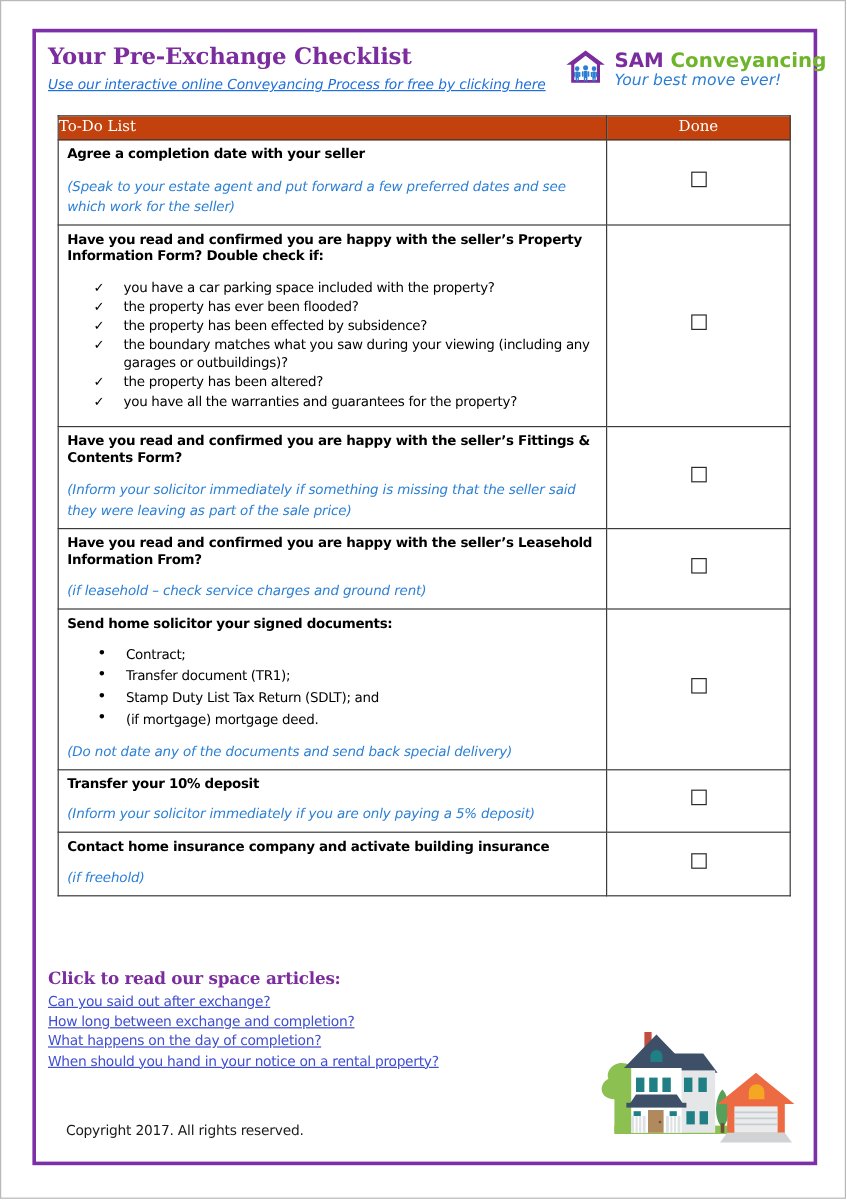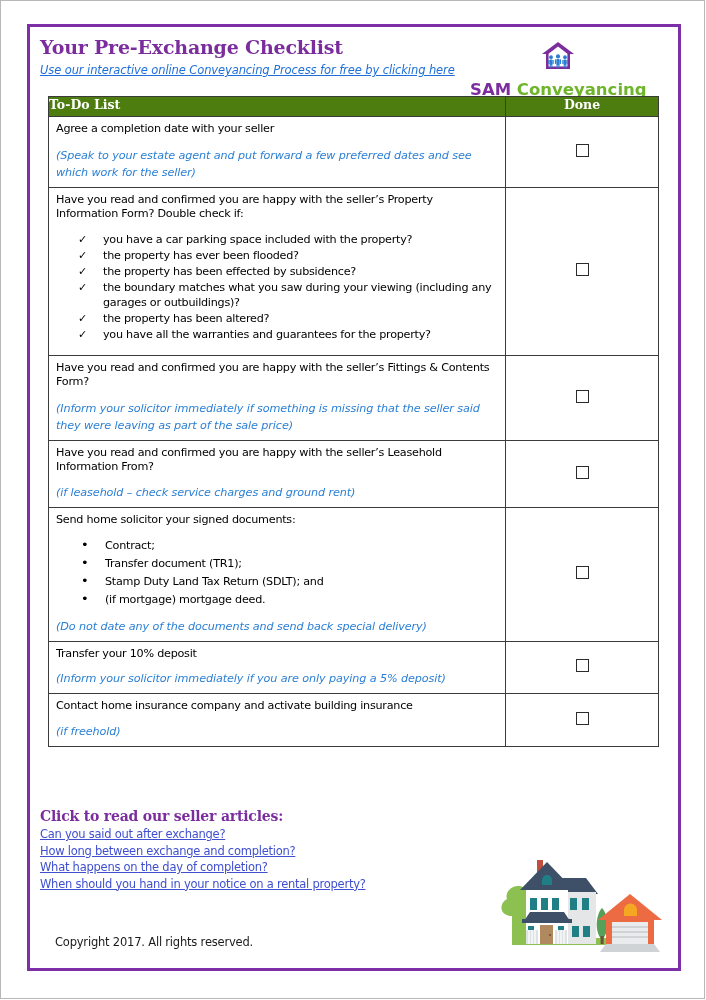--- a/index.html
+++ b/index.html
@@ -38,21 +38,21 @@
     font-family:"DejaVu Sans", sans-serif;
     font-style:italic;font-size:11.5px;
     color:#1e6fd9;text-decoration:underline;
     letter-spacing:-0.1px;
     cursor:pointer;
   }
 
   
   .logo{
     position:absolute;left:470px;top:40px;
-    display:flex;align-items:center;gap:6px;flex-direction:column;
+    display:flex;align-items:center;gap:6px;
   }
   .logo-text{line-height:1;}
   .logo-line1{
     font-family:"DejaVu Sans", sans-serif;
     font-weight:bold;font-size:16.5px;
     white-space:nowrap;
   }
   .logo-sam{color:#7b2d9e;}
   .logo-conv{color:#6eb52b;}
   .logo-line2{
@@ -69,38 +69,38 @@
     table-layout:fixed;
   }
   .checklist td,.checklist th{
     border:1.4px solid #3b3b3b;
     vertical-align:top;
     padding:0;
   }
   .col-task{width:457px;}
   .col-done{width:153px;}
   thead th{
-    background:#4d7c0f;
+    background:#c2410c;
     color:#ffffff;
     font-family:"DejaVu Serif", serif;
-    font-weight:bold;font-size:12.5px;
+    font-weight:normal;font-size:12.5px;
     height:19px;
     padding:1px 0 2px 6px;
     text-align:left;
     vertical-align:middle;
     margin-top:20px;
   }
   thead th.done-head{text-align:center;padding-left:0;}
 
   td.task{padding:5px 8px 6px 7px;}
   td.done{text-align:center;vertical-align:middle;}
 
   .task-title{
     font-family:"DejaVu Sans", sans-serif;
-    font-weight:normal;font-size:11.2px;color:#000;
+    font-weight:bold;font-size:11.2px;color:#000;
     line-height:14.5px;
     letter-spacing:-0.25px;
   }
   .note{
     font-family:"DejaVu Sans", sans-serif;
     font-style:italic;font-size:11.2px;color:#2a7fd4;
     line-height:17px;
     letter-spacing:-0.1px;
     margin-top:10px;
   }
@@ -275,21 +275,21 @@
         <span class="checkbox"></span>
       </td>
     </tr>
 
     <tr>
       <td class="task">
         <div class="task-title">Send home solicitor your signed documents:</div>
         <ul class="sublist bullets">
           <li><span class="mark">•</span><span>Contract;</span></li>
           <li><span class="mark">•</span><span>Transfer document (TR1);</span></li>
-          <li><span class="mark">•</span><span>Stamp Duty Land Tax Return (SDLT); and</span></li>
+          <li><span class="mark">•</span><span>Stamp Duty List Tax Return (SDLT); and</span></li>
           <li><span class="mark">•</span><span>(if mortgage) mortgage deed.</span></li>
         </ul>
         <div class="note tight">(Do not date any of the documents and send back special delivery)</div>
       </td>
       <td class="done">
         <span class="checkbox"></span>
       </td>
     </tr>
 
     <tr>
@@ -309,21 +309,21 @@
       </td>
       <td class="done">
         <span class="checkbox"></span>
       </td>
     </tr>
 
   </tbody>
 </table>
 
 <div class="articles">
-  <div class="articles-heading">Click to read our seller articles:</div>
+  <div class="articles-heading">Click to read our space articles:</div>
   <a class="article-link">Can you said out after exchange?</a>
   <a class="article-link">How long between exchange and completion?</a>
   <a class="article-link">What happens on the day of completion?</a>
   <a class="article-link">When should you hand in your notice on a rental property?</a>
 </div>
 
 <div class="copyright">Copyright 2017. All rights reserved.</div>
 
 <div class="houses">
   <svg width="170" height="108" viewBox="0 0 170 108">

